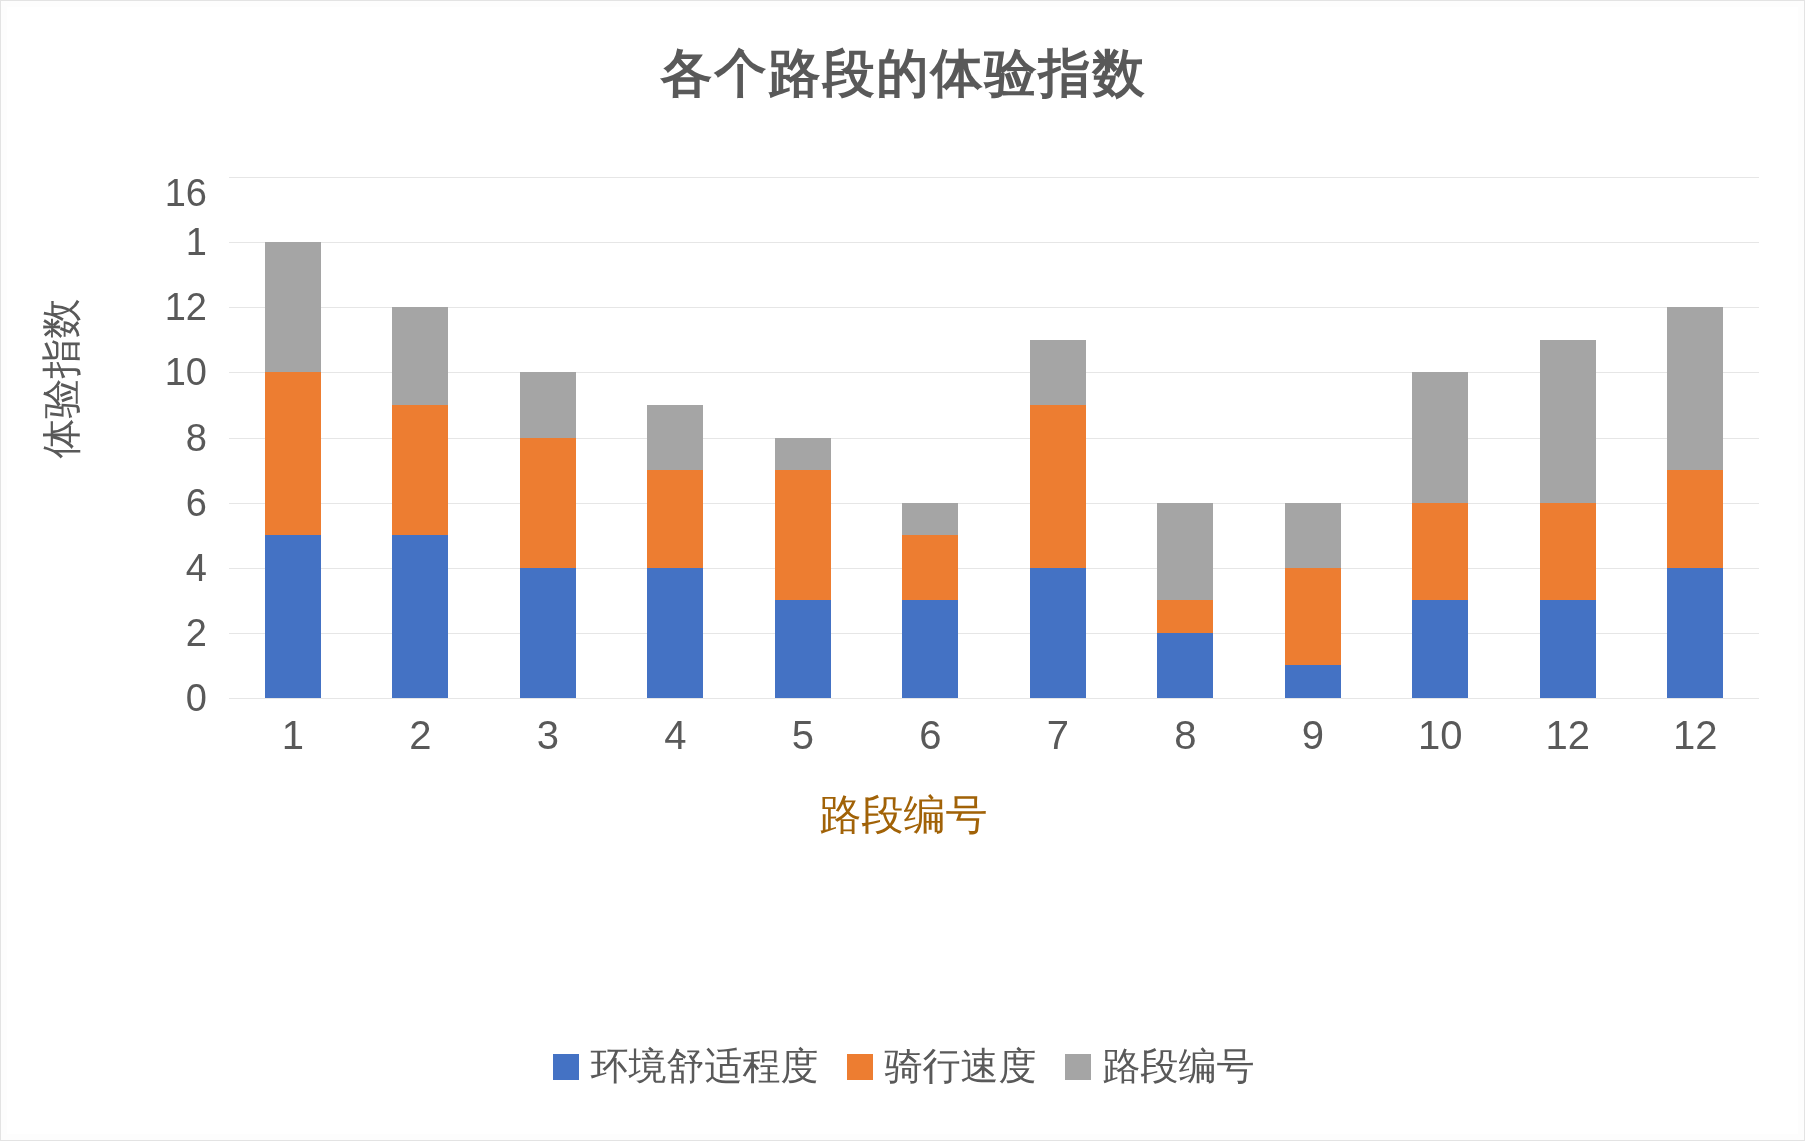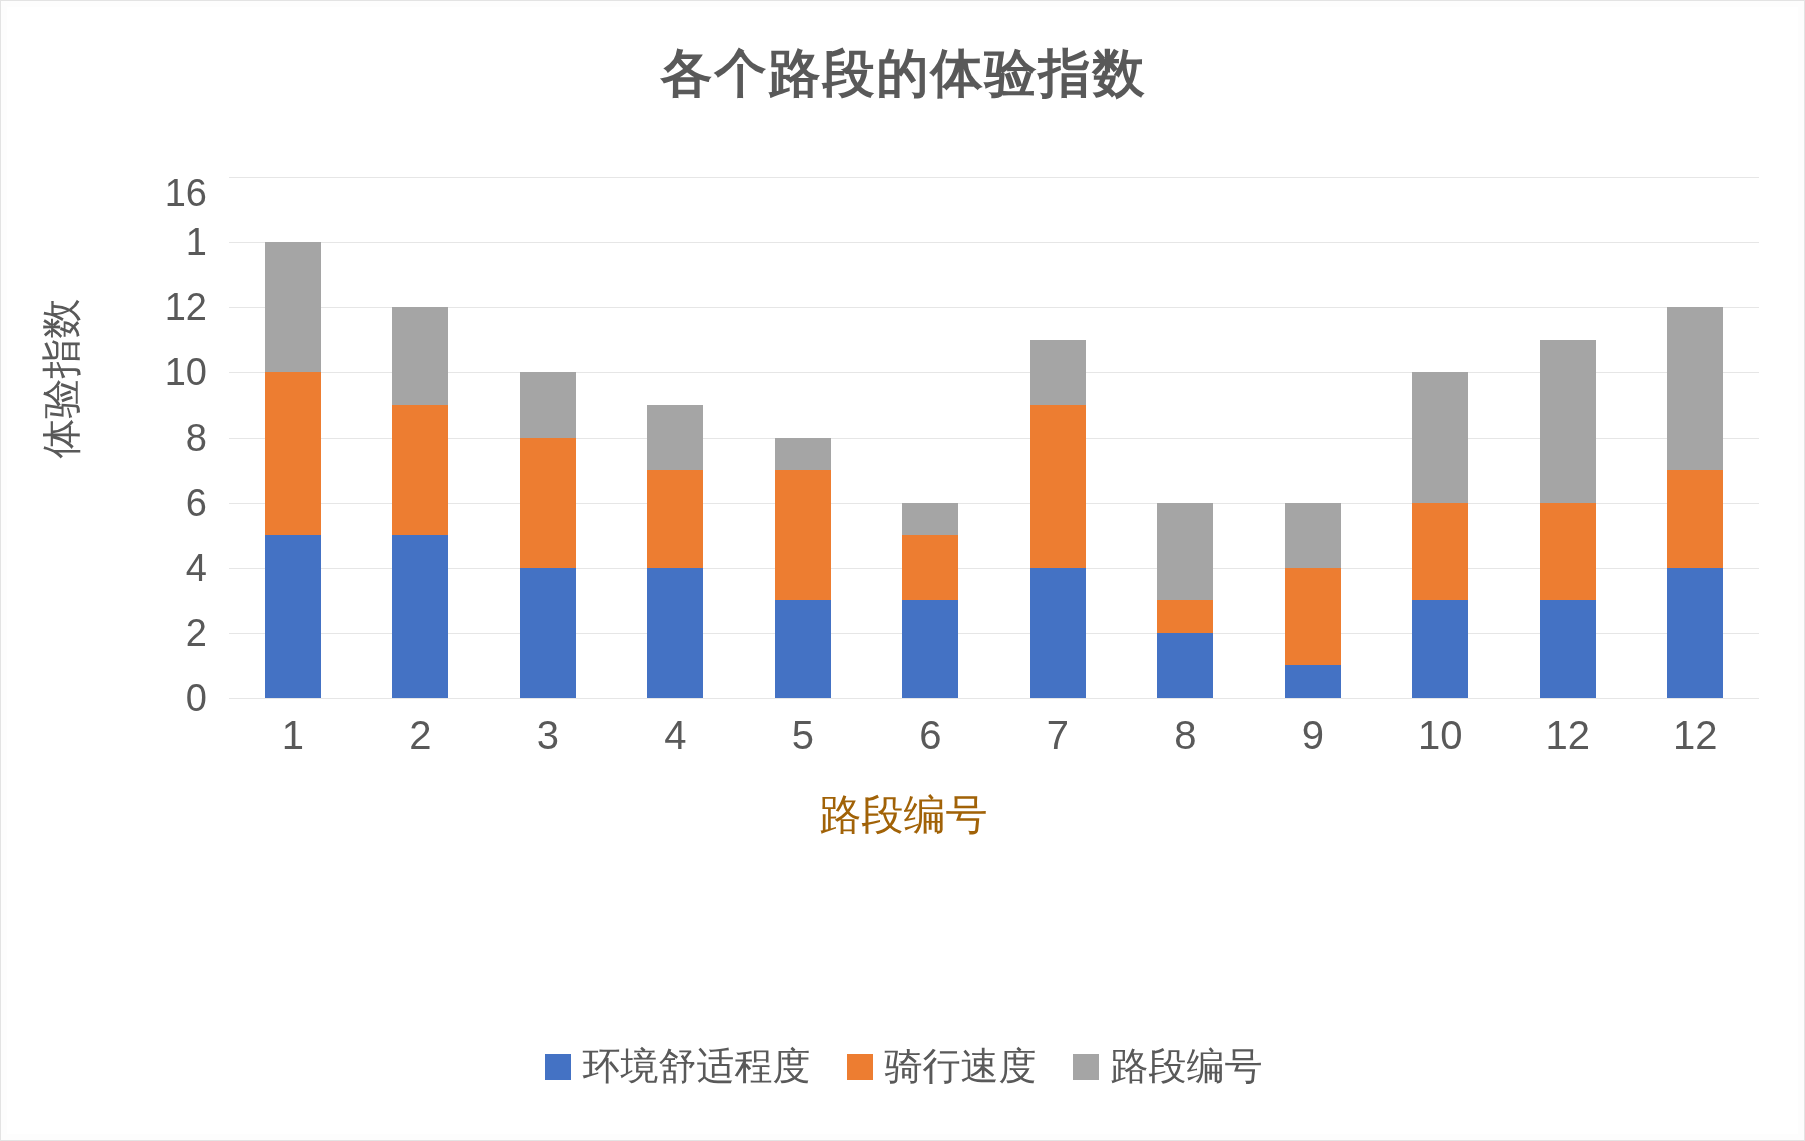--- a/index.html
+++ b/index.html
@@ -138,21 +138,21 @@
 
   
   #legend {
     position: absolute;
     left: 0;
     top: 1040px;
     width: 1805px;
     display: flex;
     justify-content: center;
     align-items: center;
-    gap: 36px;
+    gap: 28px;
   }
   .legend-item {
     display: flex;
     align-items: center;
     gap: 12px;
   }
   .legend-swatch {
     width: 26px;
     height: 26px;
     display: inline-block;

